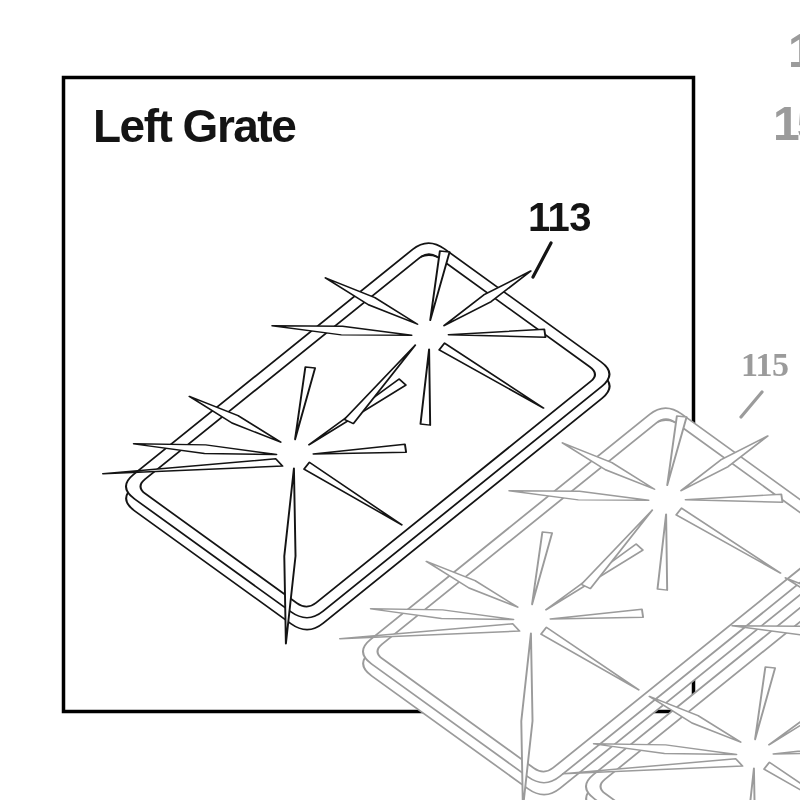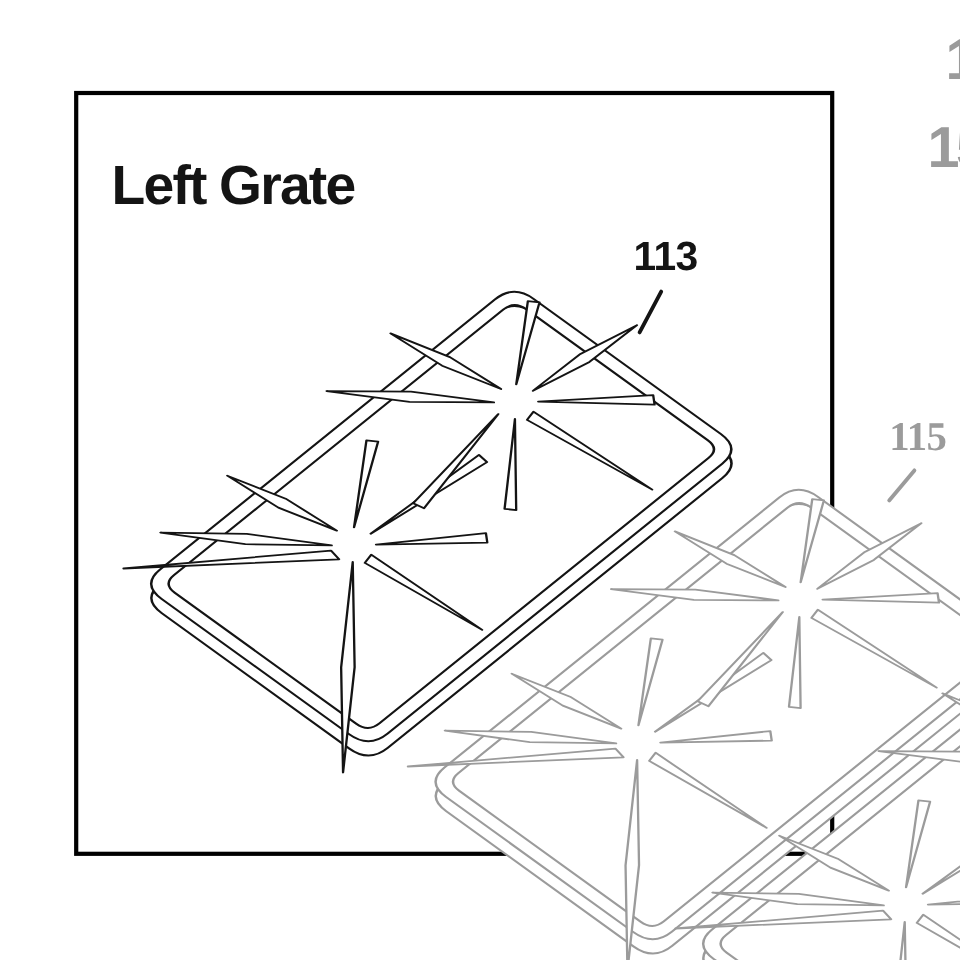--- a/index.html
+++ b/index.html
@@ -6,24 +6,24 @@
   body{
     position:relative;width:800px;height:800px;overflow:hidden;
     background:#ffffff;
     font-family:"Liberation Sans", sans-serif;
   }
   .label{
     position:absolute;font-weight:700;white-space:nowrap;line-height:1;
     user-select:none;
   }
   .title{
-    left:93px;top:103px;font-size:46px;letter-spacing:-1.5px;color:#141414;margin-top:28px;
+    left:93px;top:103px;font-size:46px;letter-spacing:-1.5px;color:#141414;
   }
   .callout-113{
-    left:528px;top:197px;font-size:34px;letter-spacing:-0.5px;color:#141414;
+    left:528px;top:197px;font-size:40px;letter-spacing:-0.5px;color:#141414;
   }
   .callout-115{
     left:741px;top:348px;font-size:34px;letter-spacing:-0.5px;color:#9b9b9b;font-family:Liberation Serif, serif;
   }
   .frag-1{
     left:788px;top:27px;font-size:48px;color:#9b9b9b;
   }
   .frag-15{
     left:773px;top:100px;font-size:48px;letter-spacing:-3px;color:#9b9b9b;
   }

